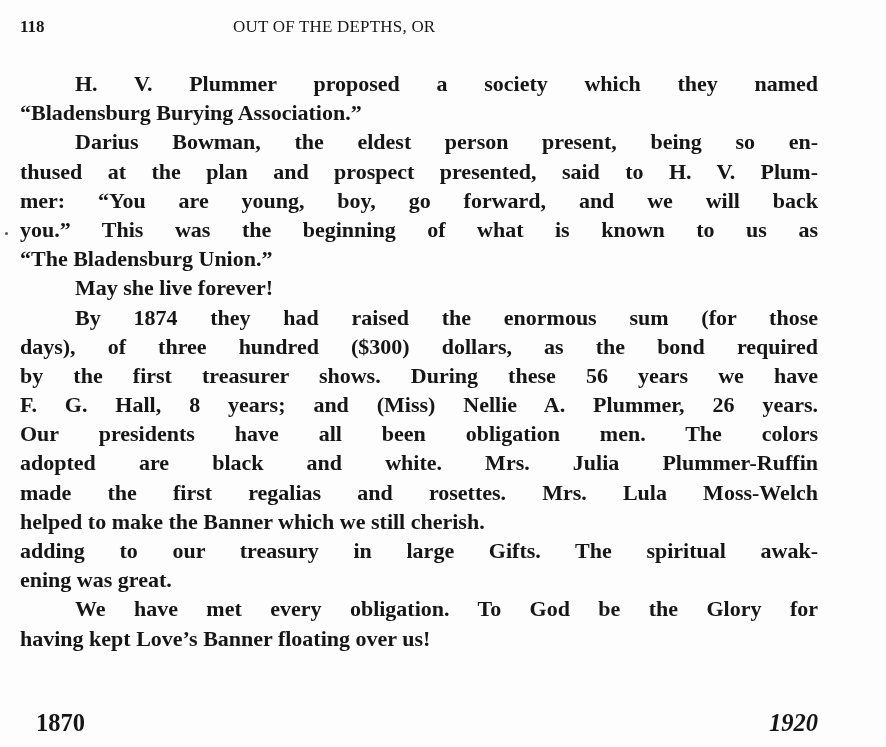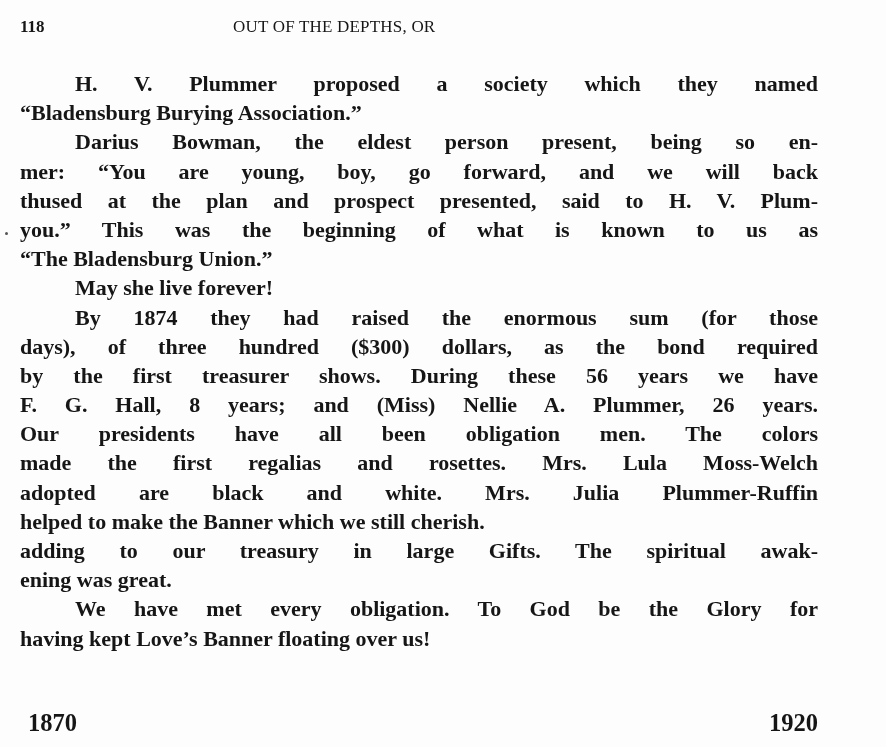--- a/index.html
+++ b/index.html
@@ -68,22 +68,22 @@
   .footer-years {
     position: absolute;
     top: 708px;
     left: 0;
     width: 798px;
     height: 30px;
     font-size: 24.5px;
     font-weight: bold;
     line-height: 30px;
   }
-  .year-left { position: absolute; left: 8px; top: 0; }
-  .year-right { position: absolute; right: 0; top: 0; }
+  .year-left { position: absolute; left: 16px; top: 0; }
+  .year-right { position: absolute; right: 0; top: 0; font-style: italic; }
   .stray-dot {
     position: absolute;
     left: 5px;
     top: 232px;
     width: 3px;
     height: 3px;
     border-radius: 50%;
     background: #555;
   }
 </style>
@@ -99,38 +99,38 @@
 
   <div class="body-text">
 
     <div>
       <span class="line indent">H. V. Plummer proposed a society which they named</span>
       <span class="line last">“Bladensburg Burying Association.”</span>
     </div>
 
     <div>
       <span class="line indent">Darius Bowman, the eldest person present, being so en-</span>
+      <span class="line">thused at the plan and prospect presented, said to H. V. Plum-</span>
       <span class="line">mer:  “You are young, boy, go forward, and we will back</span>
-      <span class="line">thused at the plan and prospect presented, said to H. V. Plum-</span>
       <span class="line">you.”  This was the beginning of what is known to us as</span>
       <span class="line last">“The Bladensburg Union.”</span>
     </div>
 
     <div>
       <span class="line indent last">May she live forever!</span>
     </div>
 
     <div>
       <span class="line indent">By 1874 they had raised the enormous sum (for those</span>
       <span class="line">days), of three hundred ($300) dollars, as the bond required</span>
       <span class="line">by the first treasurer shows.  During these 56 years we have</span>
       <span class="line">F. G. Hall, 8 years; and (Miss) Nellie A. Plummer, 26 years.</span>
       <span class="line">Our presidents have all been obligation men.  The colors</span>
+      <span class="line">adopted are black and white.  Mrs. Julia Plummer-Ruffin</span>
       <span class="line">made the first regalias and rosettes.  Mrs. Lula Moss-Welch</span>
-      <span class="line">adopted are black and white.  Mrs. Julia Plummer-Ruffin</span>
       <span class="line last">helped to make the Banner which we still cherish.</span>
     </div>
 
     <div>
       <span class="line">adding to our treasury in large Gifts.  The spiritual awak-</span>
       <span class="line last">ening was great.</span>
     </div>
 
     <div>
       <span class="line indent">We have met every obligation.  To God be the Glory for</span>

